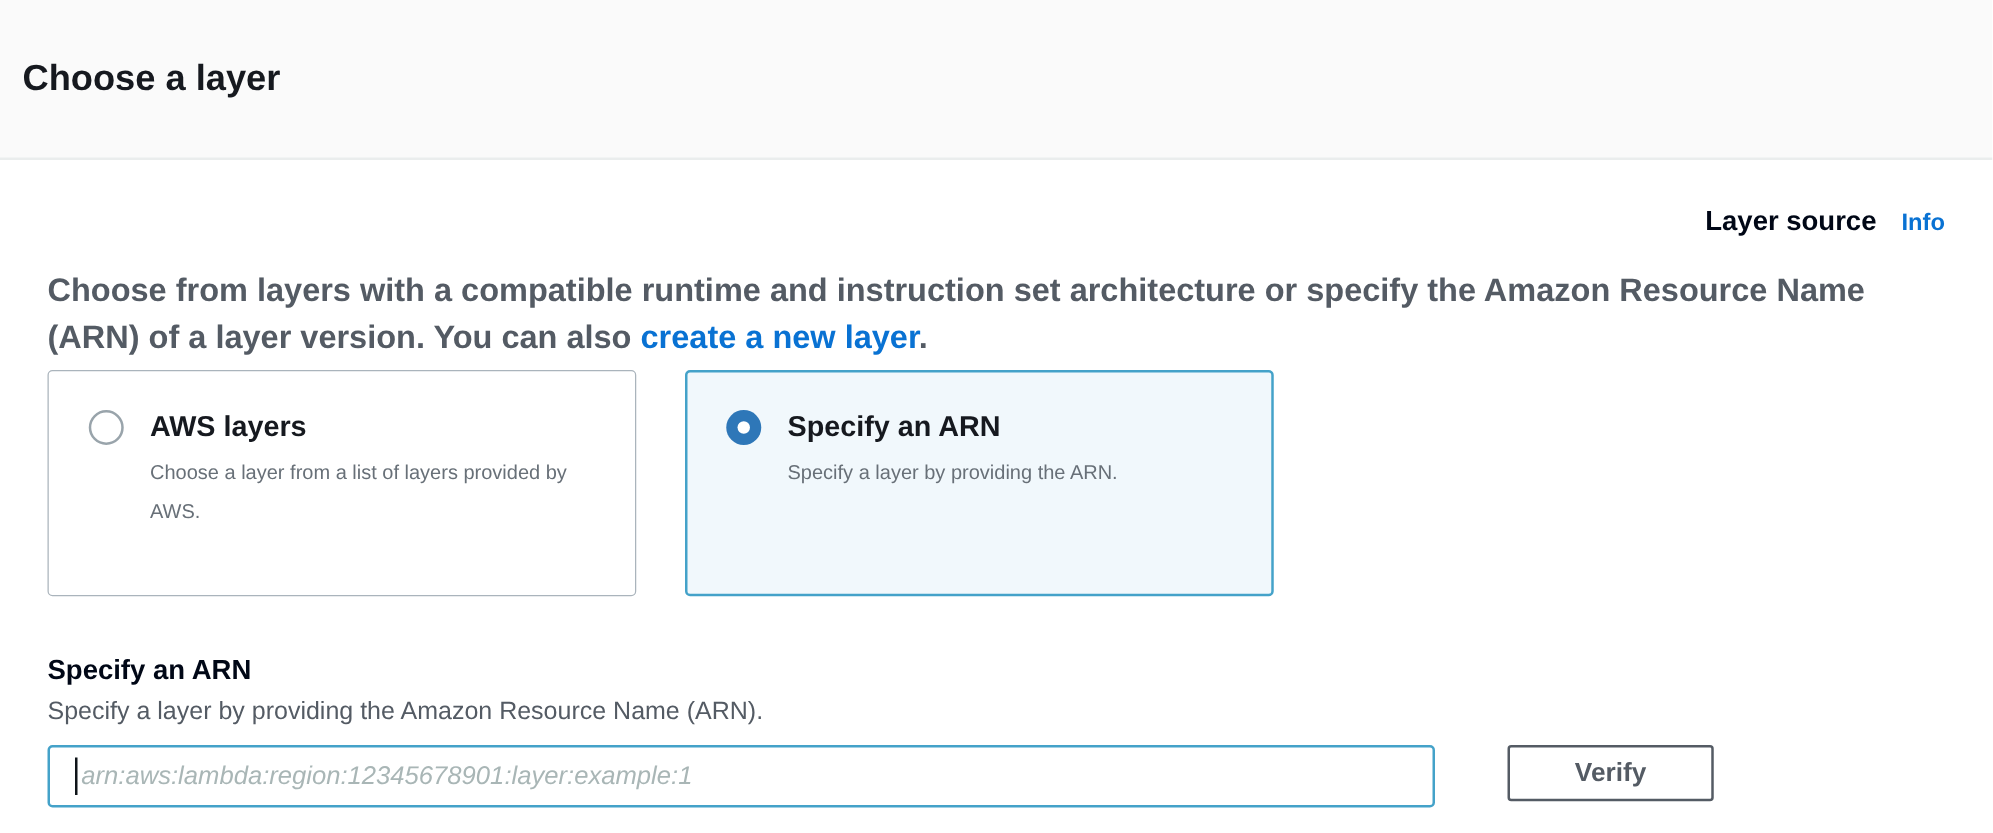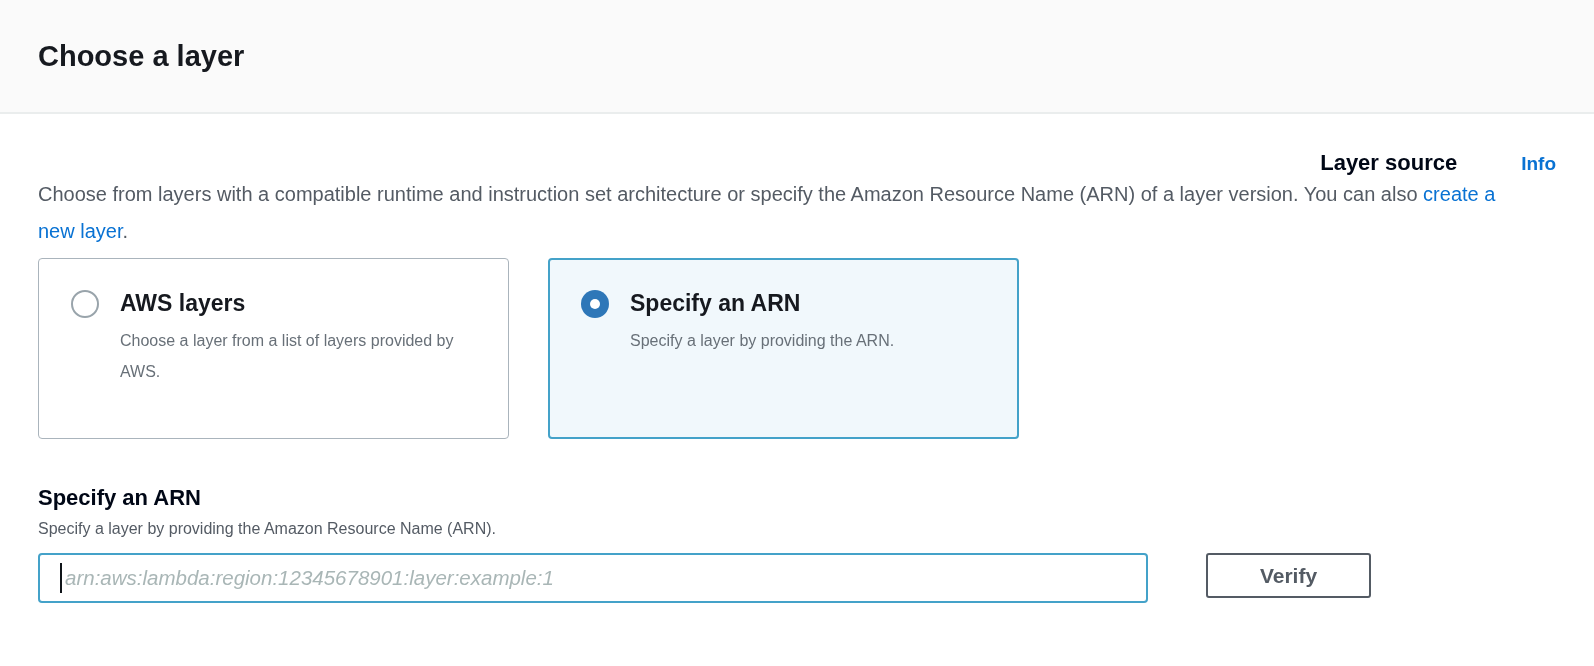--- a/index.html
+++ b/index.html
@@ -8,50 +8,51 @@
     width: 1594px;
     height: 666px;
     background: #ffffff;
     font-family: "Liberation Sans", sans-serif;
     color: #16191f;
     overflow: hidden;
   }
 
   
   .panel-header {
-    height: 114px;
+    height: 128px;
     background: #fafafa;
     border-bottom: 2px solid #eaeded;
     display: flex;
     align-items: center;
-    padding: 0 38px;
+    padding: 0 18px;
   }
   .panel-header h1 {
     margin: 0;
     font-size: 29px;
     font-weight: 700;
     color: #16191f;
   }
 
   .main { padding: 36px 38px 0 38px; }
 
   
   .label-row { display: flex; align-items: baseline; gap: 20px; justify-content: flex-end; }
   .field-label { font-size: 22px; font-weight: 700; color: #000716; }
   .info-link {
     font-size: 19px; font-weight: 700; color: #0972d3;
-    text-decoration: none; cursor: pointer; margin-left: 44px;
+    text-decoration: none; cursor: pointer;
   }
 
   .description {
-    margin-top: 0;
-    font-size: 20px;
+    margin-top: 24px;
+    font-size: 26px;
     line-height: 37px;
     color: #545b64;
     max-width: 1470px;
+    font-weight: bold;
   }
   .inline-link { color: #0972d3; text-decoration: none; cursor: pointer; }
 
   
   .cards { display: flex; gap: 39px; margin-top: 8px; }
   .card {
     width: 471px;
     height: 181px;
     border: 1px solid #aab4bc;
     border-radius: 4px;
@@ -88,21 +89,21 @@
     border-radius: 50%;
     background: #ffffff;
   }
   .card-text { margin-left: 21px; }
   .card-title { font-size: 23px; font-weight: 700; color: #16191f; line-height: 32px; }
   .card-desc { font-size: 16px; color: #687078; line-height: 31px; margin-top: 6px; }
 
   
   .arn-section { margin-top: 46px; }
   .arn-title { font-size: 22px; font-weight: 700; color: #000716; }
-  .arn-desc { font-size: 16px; color: #545b64; margin-top: 9px; }
+  .arn-desc { font-size: 20px; color: #545b64; margin-top: 9px; }
   .arn-row { display: flex; align-items: flex-start; gap: 58px; margin-top: 15px; }
   .input-wrap { position: relative; }
   .arn-input {
     width: 1110px;
     height: 50px;
     border: 2px solid #44a2c9;
     border-radius: 4px;
     padding: 0 14px 0 25px;
     font-size: 20.5px;
     font-family: "Liberation Sans", sans-serif;

